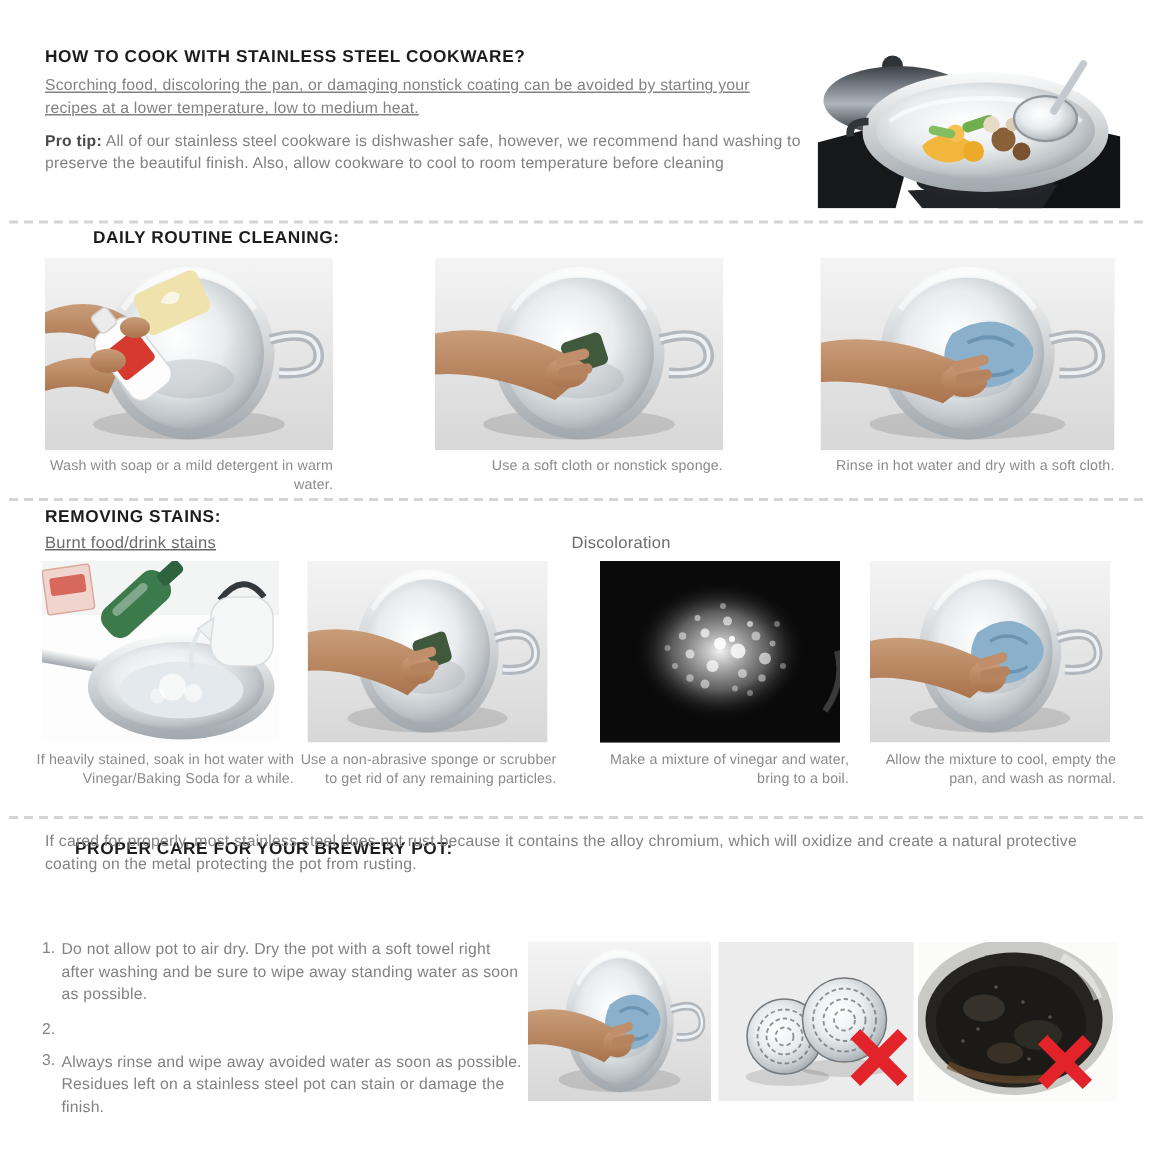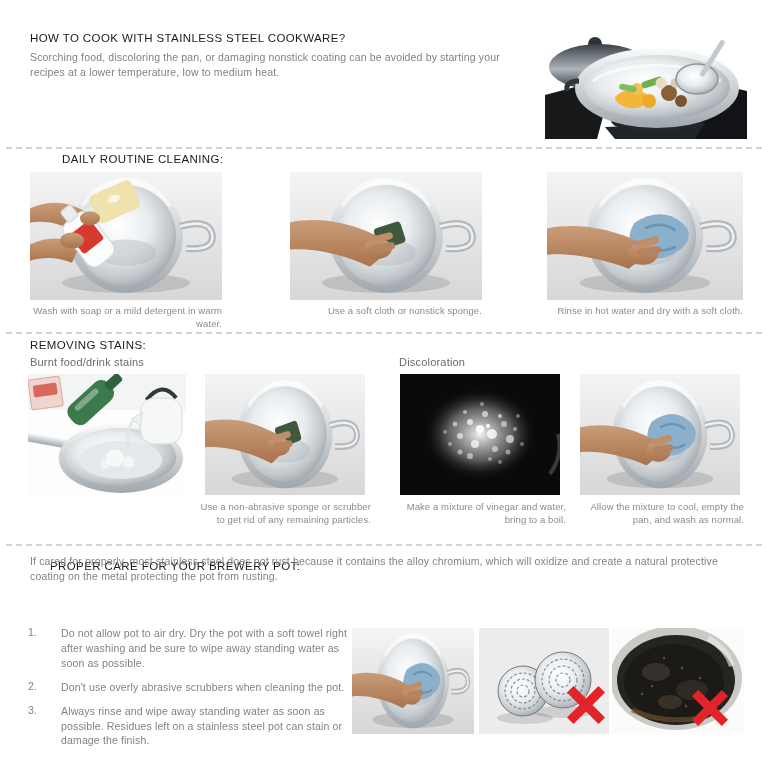--- a/index.html
+++ b/index.html
@@ -1,29 +1,29 @@
 <!DOCTYPE html>
 <html><head>
 <meta charset="utf-8">
 <style>
   html,body{margin:0;padding:0;background:#fff;}
   #page{position:relative;width:768px;height:768px;background:#ffffff;overflow:hidden;
         font-family:"Liberation Sans",sans-serif;color:#808080;}
   .abs{position:absolute;}
-  h1,h2{margin:0;font-size:11.5px;font-weight:400;color:#1c1c1c;letter-spacing:.4px;}
+  h1,h2{margin:0;font-size:11.5px;font-weight:700;color:#1c1c1c;letter-spacing:.4px;}
   .body-text{font-size:10.5px;line-height:1.42;color:#828282;letter-spacing:.15px;}
   .body-text b{color:#4a4a4a;}
   .caption{font-size:9.5px;line-height:1.38;color:#8b8b8b;text-align:right;letter-spacing:.1px;}
   .sublabel{font-size:11px;color:#6b6b6b;letter-spacing:.2px;}
   .divider{position:absolute;left:6px;right:6px;border-top:2px dashed #d4d4d4;height:0;}
   .fig{position:absolute;overflow:hidden;background:#eee;}
   .fig svg{display:block;width:100%;height:100%;}
   .num-list .row{display:flex;margin-bottom:9px;}
   .num-list .n{flex:0 0 13px;font-size:10.5px;color:#828282;}
-  .num-list .t{font-size:10.5px;line-height:1.42;color:#828282;letter-spacing:.15px;margin-left:20px;}
+  .num-list .t{font-size:10.5px;line-height:1.42;color:#828282;letter-spacing:.15px;}
   #svgdefs{position:absolute;width:0;height:0;}
 </style>
 </head>
 <body>
 
 <svg id="svgdefs" aria-hidden="true">
   <defs>
     <linearGradient id="gBg" x1="0" y1="0" x2="0" y2="1">
       <stop offset="0" stop-color="#f4f4f4"></stop>
         <stop offset="1" stop-color="#d7d7d7"></stop>
@@ -88,21 +88,24 @@
 
     <symbol id="sym-cross" viewBox="0 0 70 70">
       <polygon points="12,0 35,23 58,0 70,12 47,35 70,58 58,70 35,47 12,70 0,58 23,35 0,12" fill="#e2242a"></polygon>
     </symbol>
   </defs>
 </svg>
 
 <div id="page">
 
   <h1 class="abs" style="left:30px;top:32px;">HOW TO COOK WITH STAINLESS STEEL COOKWARE?</h1>
-  <div class="abs body-text" style="left:30px;top:50px;width:507px;">Scorching food, discoloring the pan, or damaging nonstick coating can be avoided by starting your recipes at a lower temperature, low to medium heat.</div>
+  <div class="abs body-text" style="left:30px;top:50px;width:507px;text-decoration:underline;">Scorching food, discoloring the pan, or damaging nonstick coating can be avoided by starting your recipes at a lower temperature, low to medium heat.</div>
+  <div class="abs body-text" style="left:30px;top:87px;width:507px;">
+    <b>Pro tip:</b><span> All of our stainless steel cookware is dishwasher safe, however, we recommend hand washing to preserve the beautiful finish. Also, allow cookware to cool to room temperature before cleaning</span>
+  </div>
 
   <div class="fig" style="left:545px;top:31px;width:202px;height:108px;background:#fff;">
     <svg viewBox="0 0 202 108" preserveAspectRatio="none">
       <rect width="202" height="108" fill="#ffffff"></rect>
       <g>
         <circle cx="50" cy="13" r="7" fill="#2e3338"></circle>
         <ellipse cx="54" cy="36" rx="50" ry="23" fill="url(#gLid)"></ellipse>
       </g>
       <path d="M0,64 L30,56 60,78 52,108 0,108 Z" fill="#17181a"></path>
       <path d="M150,48 L202,60 202,108 120,108 128,80 Z" fill="#121316"></path>
@@ -165,22 +168,22 @@
       </svg>
   </div>
 
   <div class="abs caption" style="left:30px;top:304px;width:192px;">Wash with soap or a mild detergent in warm water.</div>
   <div class="abs caption" style="left:290px;top:304px;width:192px;">Use a soft cloth or nonstick sponge.</div>
   <div class="abs caption" style="left:547px;top:304px;width:196px;">Rinse in hot water and dry with a soft cloth.</div>
 
   <div class="divider" style="top:332px;"></div>
 
   <h2 class="abs" style="left:30px;top:339px;">REMOVING STAINS:</h2>
-  <div class="abs sublabel" style="left:30px;top:356px;">Burnt food/drink stains</div>
-  <div class="abs sublabel" style="left:399px;top:356px;">Discoloration</div>
+  <div class="abs sublabel" style="left:30px;top:356px;text-decoration:underline;">Burnt food/drink stains</div>
+  <div class="abs sublabel" style="left:381px;top:356px;">Discoloration</div>
 
   <div class="fig" style="left:28px;top:374px;width:158px;height:121px;background:#fdfdfd;">
     <svg viewBox="0 0 160 121" preserveAspectRatio="none">
       <rect width="160" height="121" fill="#fdfdfd"></rect>
       <rect width="160" height="36" fill="#f3f4f4"></rect>
       <rect x="-6" y="62" width="52" height="9" rx="4.5" fill="url(#gRim)" transform="rotate(10 20 66)"></rect>
       <ellipse cx="94" cy="84" rx="63" ry="35" fill="url(#gRim)"></ellipse>
       <ellipse cx="94" cy="83" rx="56" ry="29" fill="url(#gSteel)"></ellipse>
       <ellipse cx="94" cy="86" rx="42" ry="19" fill="#e3e9ec"></ellipse>
       <circle cx="88" cy="84" r="9" fill="#ffffff" opacity="0.7"></circle>
@@ -243,41 +246,41 @@
       </g>
     </svg>
   </div>
 
   <div class="fig" style="left:580px;top:374px;width:160px;height:121px;">
     <svg viewBox="0 0 160 121" preserveAspectRatio="none">
         <use href="#sym-fig-cloth" width="160" height="121"></use>
       </svg>
   </div>
 
+  <div class="abs caption" style="left:20px;top:500px;width:176px;">If heavily stained, soak in hot water with Vinegar/Baking Soda for a while.</div>
   <div class="abs caption" style="left:199px;top:500px;width:172px;">Use a non-abrasive sponge or scrubber to get rid of any remaining particles.</div>
   <div class="abs caption" style="left:394px;top:500px;width:172px;">Make a mixture of vinegar and water, bring to a boil.</div>
   <div class="abs caption" style="left:576px;top:500px;width:168px;">Allow the mixture to cool, empty the pan, and wash as normal.</div>
 
   <div class="divider" style="top:544px;"></div>
 
   <h2 class="abs" style="left:30px;top:560px;padding-left:20px;">PROPER CARE FOR YOUR BREWERY POT:</h2>
   <div class="abs body-text" style="left:30px;top:554px;width:712px;">If cared for properly, most stainless steel does not rust because it contains the alloy chromium, which will oxidize and create a natural protective coating on the metal protecting the pot from rusting.</div>
 
   <div class="abs num-list" style="left:28px;top:626px;width:322px;">
     <div class="row">
       <span class="n">1.</span>
       <span class="t">Do not allow pot to air dry. Dry the pot with a soft towel right after washing and be sure to wipe away standing water as soon as possible.</span>
     </div>
     <div class="row">
       <span class="n">2.</span>
-      <span class="t">Don't use overly abrasive scrubbers when cleaning the pot.</span>
     </div>
     <div class="row">
       <span class="n">3.</span>
-      <span class="t">Always rinse and wipe away standing water as soon as possible. Residues left on a stainless steel pot can stain or damage the finish.</span>
+      <span class="t">Always rinse and wipe away avoided water as soon as possible. Residues left on a stainless steel pot can stain or damage the finish.</span>
     </div>
   </div>
 
   <div class="fig" style="left:352px;top:628px;width:122px;height:106px;">
     <svg viewBox="0 0 122 106" preserveAspectRatio="none">
         <use href="#sym-fig-cloth" width="122" height="106"></use>
       </svg>
   </div>
 
   <div class="fig" style="left:479px;top:628px;width:130px;height:106px;background:#ececec;">

